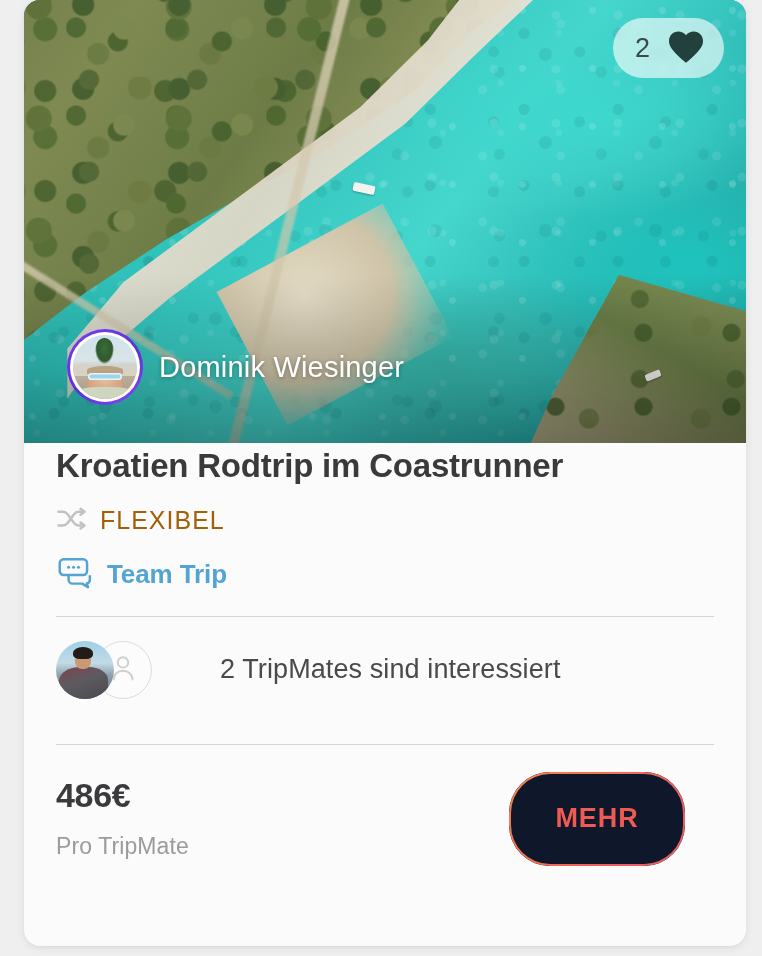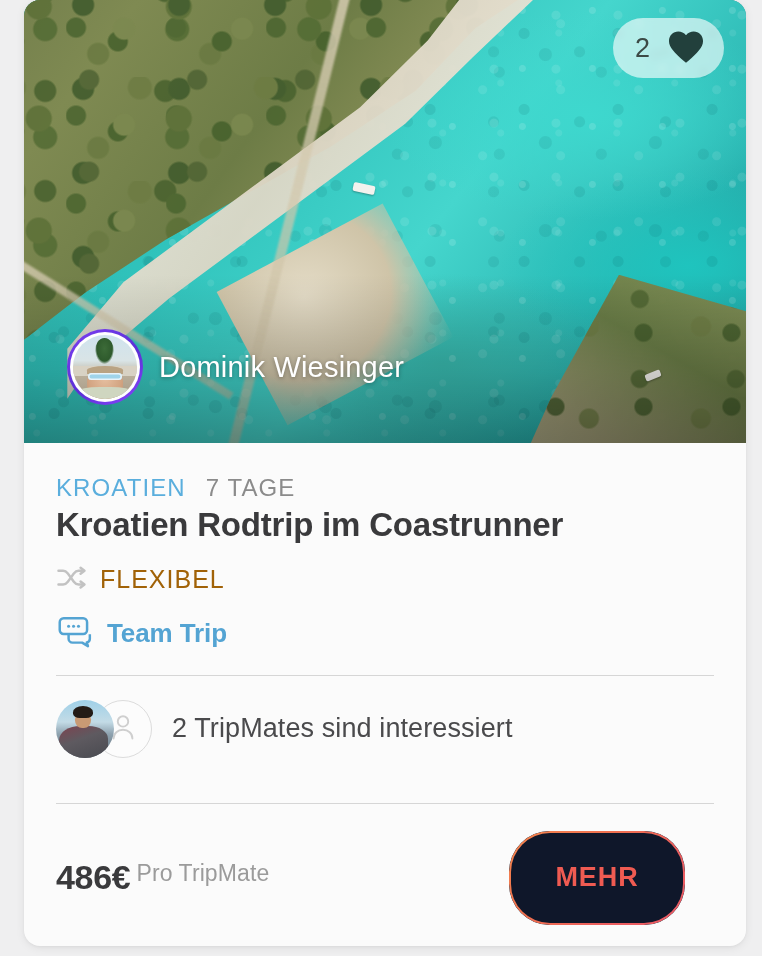--- a/index.html
+++ b/index.html
@@ -460,30 +460,31 @@
     width: 84%;
     height: 55%;
     background: linear-gradient(160deg, #7d4350 0%, #5e5a60 42%, #494a50 100%);
     border-radius: 44% 40% 0 0;
   }
   .mates-text {
     font-size: 27px;
     color: #4a4a4c;
     font-weight: 300;
     letter-spacing: .1px;
+    margin-left: 48px;
   }
 
   
   .price-row {
     display: flex;
     align-items: center;
     justify-content: space-between;
     padding: 27px 0 0 0;
   }
-  .price-block { display: flex; gap: 6px; }
+  .price-block { display: flex; flex-direction: column; gap: 20px; }
   .price-value {
     font-size: 34px;
     font-weight: 700;
     color: #3a3a3c;
     letter-spacing: -0.3px;
     line-height: 1.05;
   }
   .price-caption {
     font-size: 23px;
     color: #9b9b9b;
@@ -571,24 +572,20 @@
             </div>
           </div>
         </div>
         <span class="host-name">Dominik Wiesinger</span>
       </div>
 
     </div>
 
     <div class="card-body">
 
-      <div class="meta-row">
-        <span class="meta-destination">KROATIEN</span>
-        <span class="meta-duration">7 TAGE</span>
-      </div>
 
       <h2 class="trip-title">Kroatien Rodtrip im Coastrunner</h2>
 
       <div class="dates-row">
         <span class="flex-badge">
           <span>
             <svg width="32" height="26" viewBox="0 0 24 20" aria-hidden="true">
               <g fill="none" stroke="#c2c2c2" stroke-width="1.9" stroke-linecap="round" stroke-linejoin="round">
                 <path d="M1.6 4.4h3.6c1.6 0 2.6.9 3.6 2.2l4.6 6.2c1 1.3 2 2.2 3.6 2.2h3.4"></path>
                 <path d="M1.6 15h3.6c1.6 0 2.6-.9 3.6-2.2l4.6-6.2c1-1.3 2-2.2 3.6-2.2h3.4"></path>

